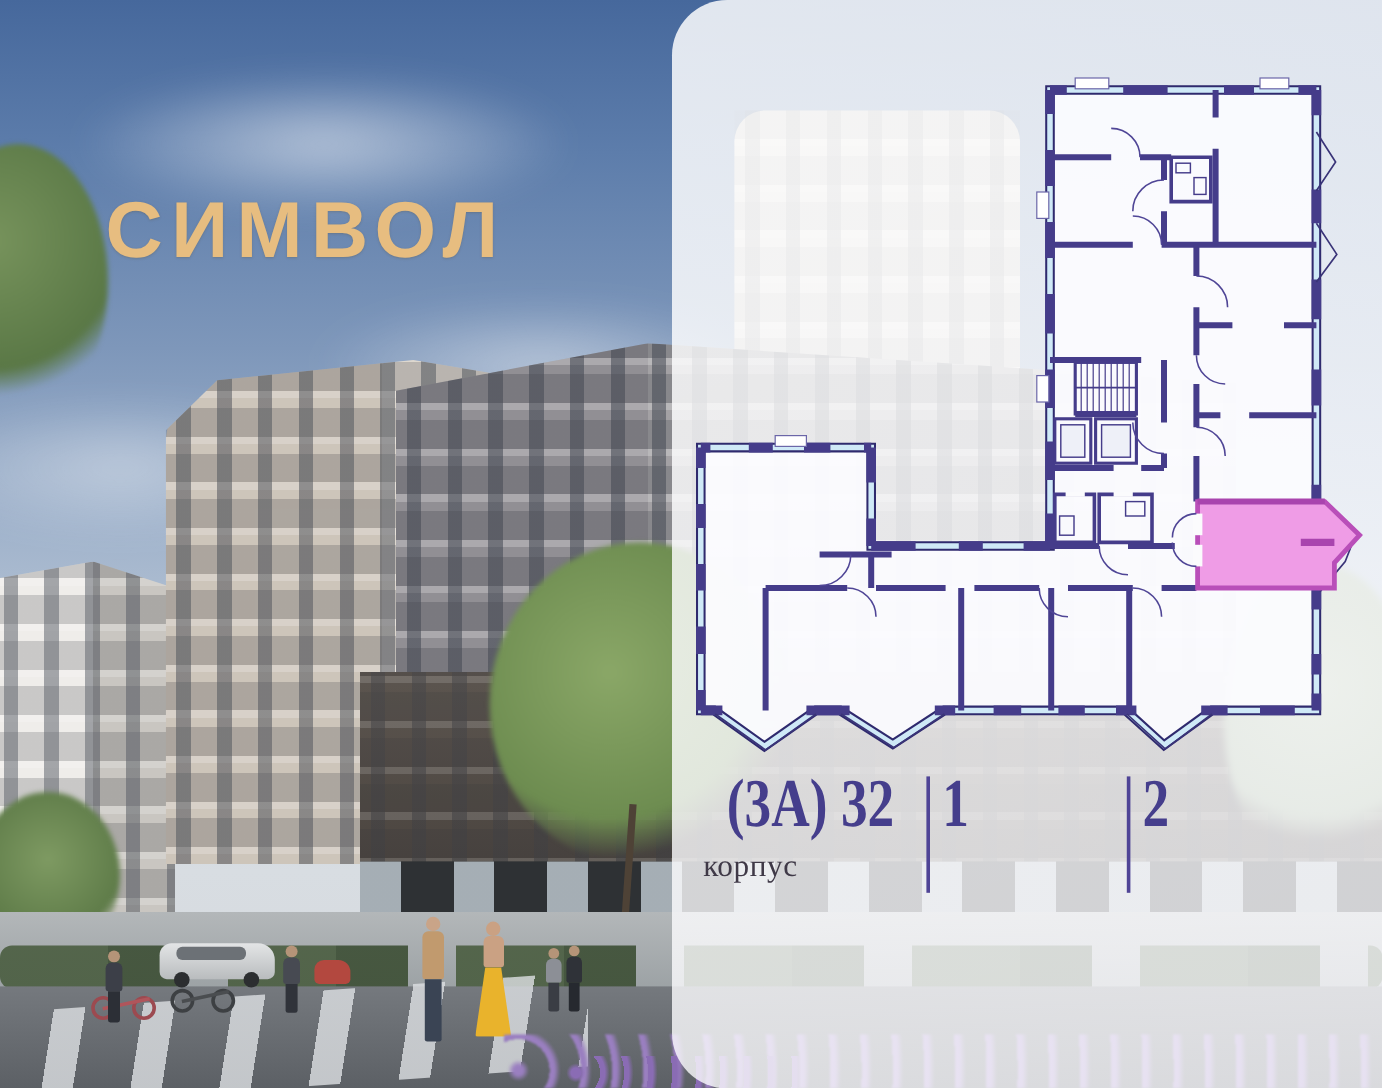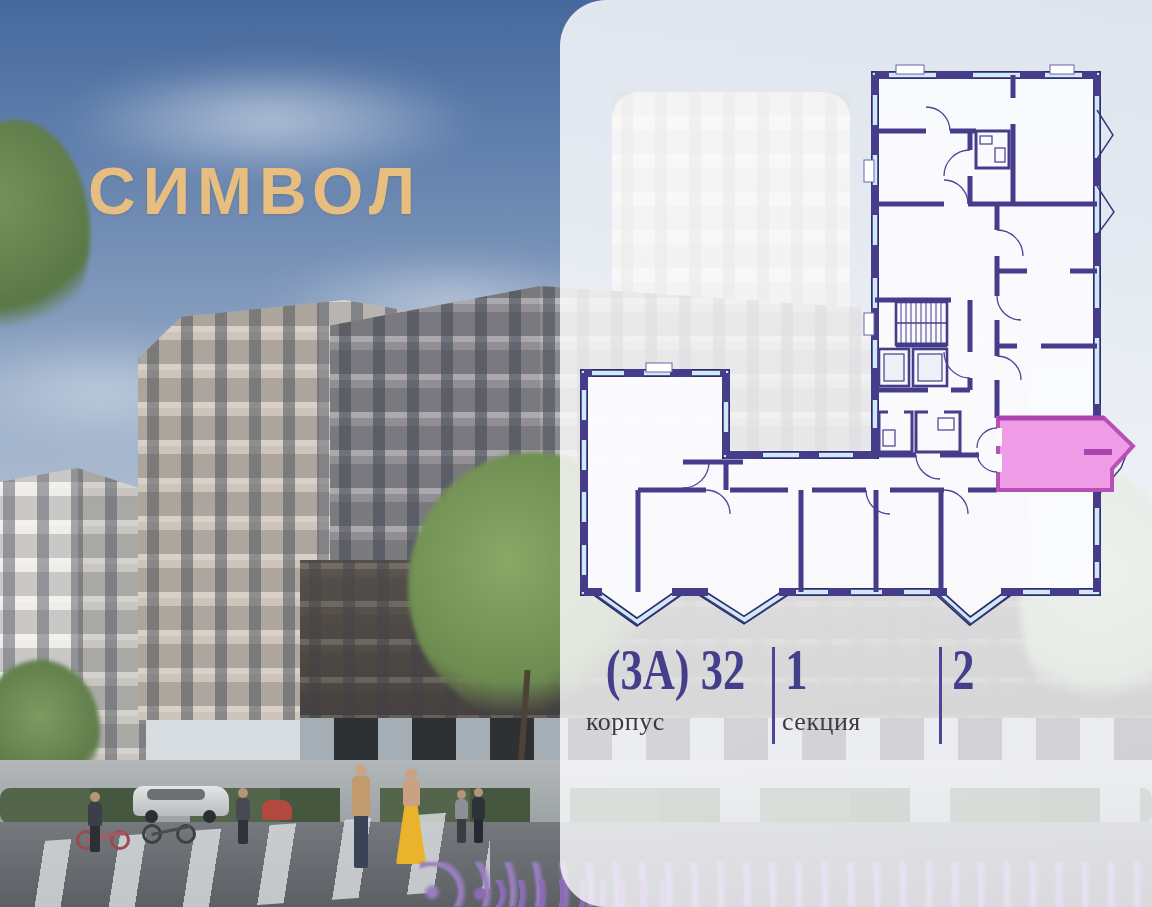--- a/index.html
+++ b/index.html
@@ -250,21 +250,20 @@
   </svg>
 
   <div class="abs info">
     <div class="cell" style="left:10px;top:0;width:186px;">
       <div class="num">(3А) 32</div>
       <div class="lbl">корпус</div>
     </div>
     <div class="vdiv" style="left:196px;"></div>
     <div class="cell" style="left:206px;top:0;width:180px;">
       <div class="num">1</div>
-      <div class="lbl">секция</div>
     </div>
     <div class="vdiv" style="left:363px;"></div>
     <div class="cell" style="left:373px;top:0;width:165px;">
       <div class="num">2</div>
     </div>
   </div>
 
 </div>
 
 </body></html>

